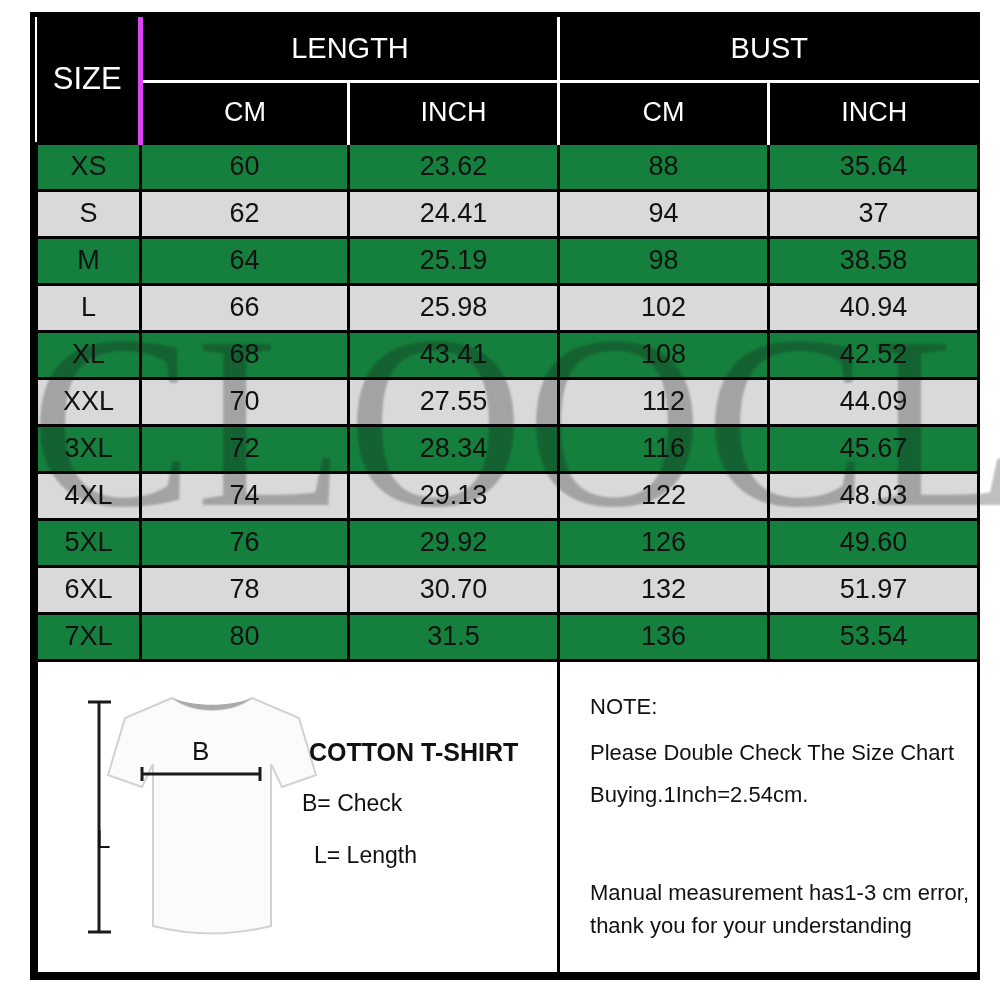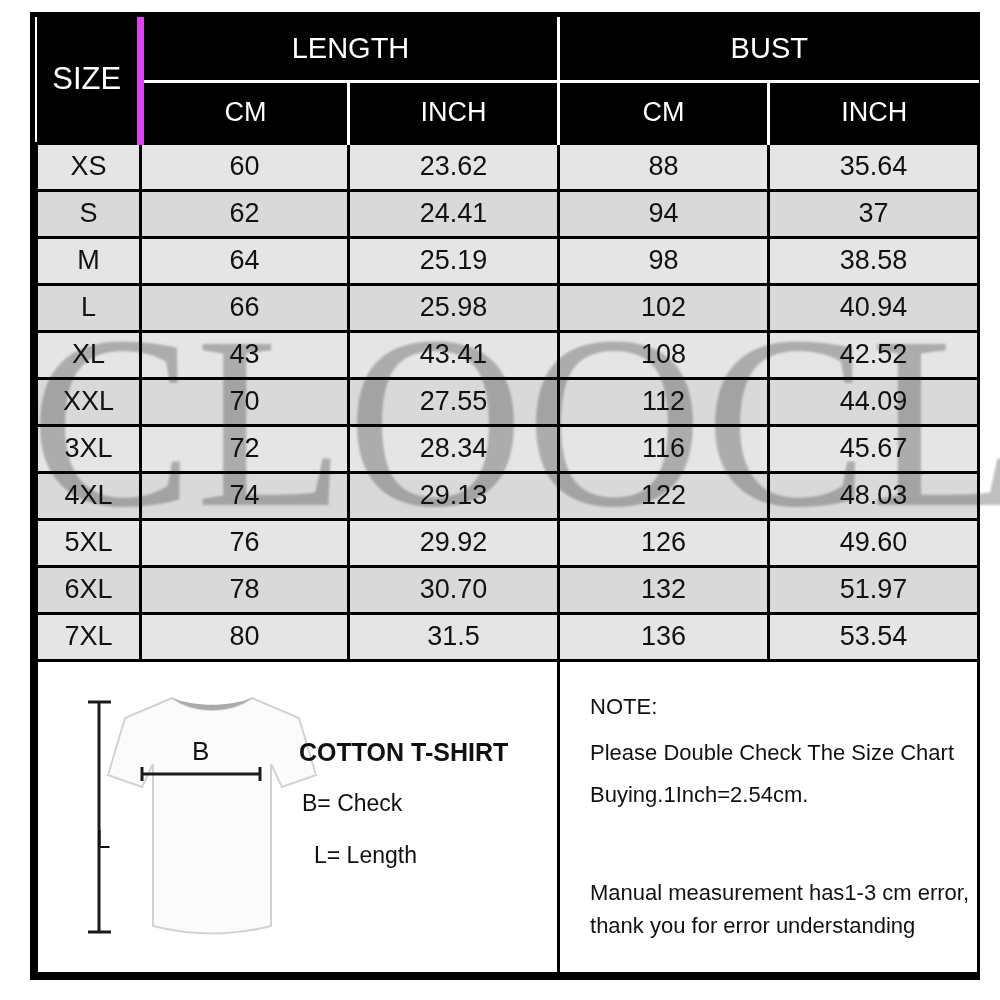--- a/index.html
+++ b/index.html
@@ -6,41 +6,41 @@
   html,body { width:1000px; height:1000px; background:#fff;
               font-family:"Liberation Sans", sans-serif; color:#111; }
   .sheet { position:relative; width:1000px; height:1000px; background:#fff; overflow:hidden; }
 
   .table-wrap { position:absolute; left:30px; top:12px; width:950px;
                 border:5px solid #000; background:#fff; }
   table.size-chart { border-collapse:collapse; width:100%; table-layout:fixed; }
 
   
   thead th { background:#000; color:#fff; font-weight:400; text-align:center; }
-  th.h-size   { font-size:31px; border-right:7px solid #d946ef; }
+  th.h-size   { font-size:31px; border-right:5px solid #d946ef; }
   th.h-group  { font-size:29px; height:64px; }
   th.h-length { border-right:3px solid #fff; border-bottom:3px solid #fff; }
   th.h-bust   { border-bottom:3px solid #fff; }
   th.h-unit   { font-size:27px; height:62px; }
   th.sep-r    { border-right:3px solid #fff; }
 
   
   tbody td { border:3px solid #000; height:47px; text-align:center;
-             font-size:27px; background:#e5e5e5; }
+             font-size:27px; background:#15803d; }
   tbody tr.alt td { background:#d9d9d9; }
 
   
   tr.info-row td { border:3px solid #000; height:278px; background:#fff; padding:16px; vertical-align:top; }
   .cell-abs { position:relative; width:100%; height:278px; }
 
   .legend-svg { position:absolute; left:0; top:0; }
   .marker { position:absolute; font-size:26px; color:#111; }
   .marker-b { left:138px; top:58px; }
   .marker-l { left:42px; top:146px; }
-  .product-name { position:absolute; left:245px; top:60px; font-size:25px; font-weight:700; white-space:nowrap; }
+  .product-name { position:absolute; left:255px; top:60px; font-size:25px; font-weight:700; white-space:nowrap; }
   .bust-label   { position:absolute; left:248px; top:112px; font-size:23px; white-space:nowrap; }
   .length-label { position:absolute; left:260px; top:164px; font-size:23px; white-space:nowrap; }
 
   .note-line { position:absolute; left:14px; font-size:22px; white-space:nowrap; }
   .note-title { top:16px; }
   .note-l1 { top:62px; }
   .note-l2 { top:104px; }
   .note-l3 { top:202px; }
   .note-l4 { top:235px; }
 
@@ -104,21 +104,21 @@
   <tr class="alt">
     <td>L</td>
     <td>66</td>
     <td>25.98</td>
     <td>102</td>
     <td>40.94</td>
   </tr>
 
   <tr>
     <td>XL</td>
-    <td>43</td>
+    <td>68</td>
     <td>43.41</td>
     <td>108</td>
     <td>42.52</td>
   </tr>
 
   <tr class="alt">
     <td>XXL</td>
     <td>70</td>
     <td>27.55</td>
     <td>112</td>
@@ -192,21 +192,21 @@
               <div class="bust-label">B= Check</div>
               <div class="length-label">L= Length</div>
             </div>
           </td>
           <td colspan="2">
             <div class="cell-abs">
               <div class="note-line note-title">NOTE:</div>
               <div class="note-line note-l1">Please Double Check The Size Chart</div>
               <div class="note-line note-l2">Buying.1Inch=2.54cm.</div>
               <div class="note-line note-l3">Manual measurement has1-3 cm error,</div>
-              <div class="note-line note-l4">thank you for error understanding</div>
+              <div class="note-line note-l4">thank you for your understanding</div>
             </div>
           </td>
         </tr>
       </tbody>
     </table>
   </div>
 
   <div class="watermark">CLOOCL</div>
 </div>
 

